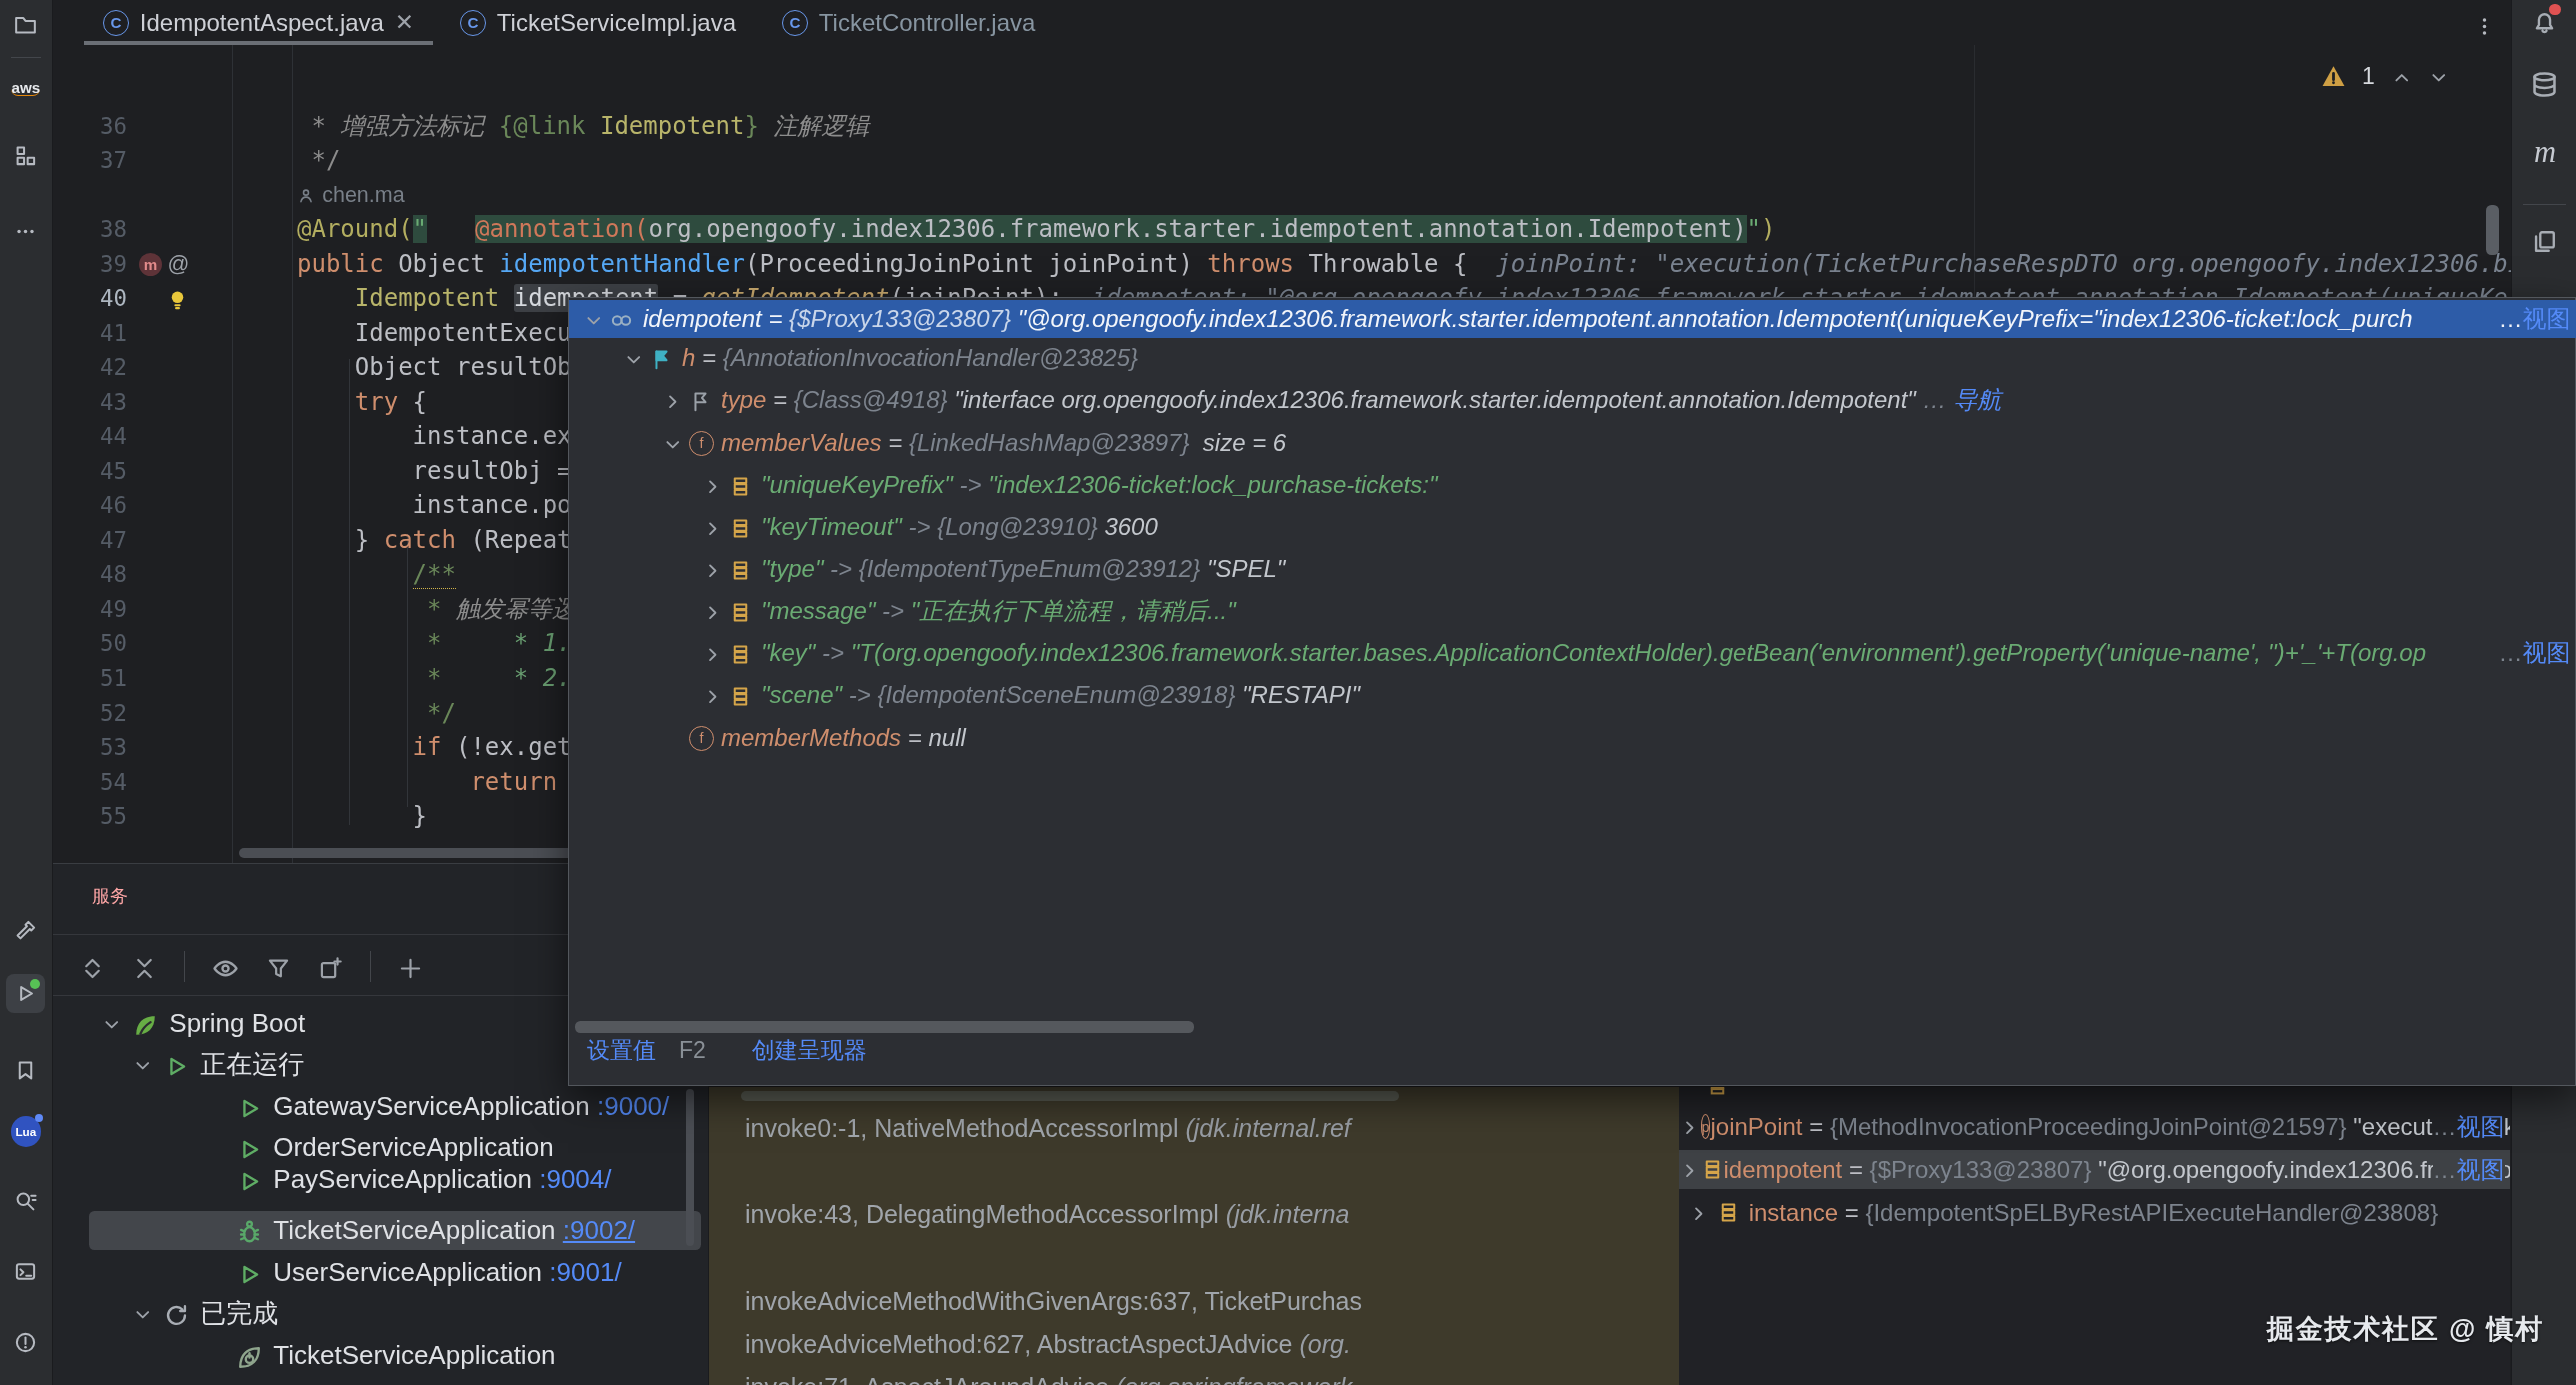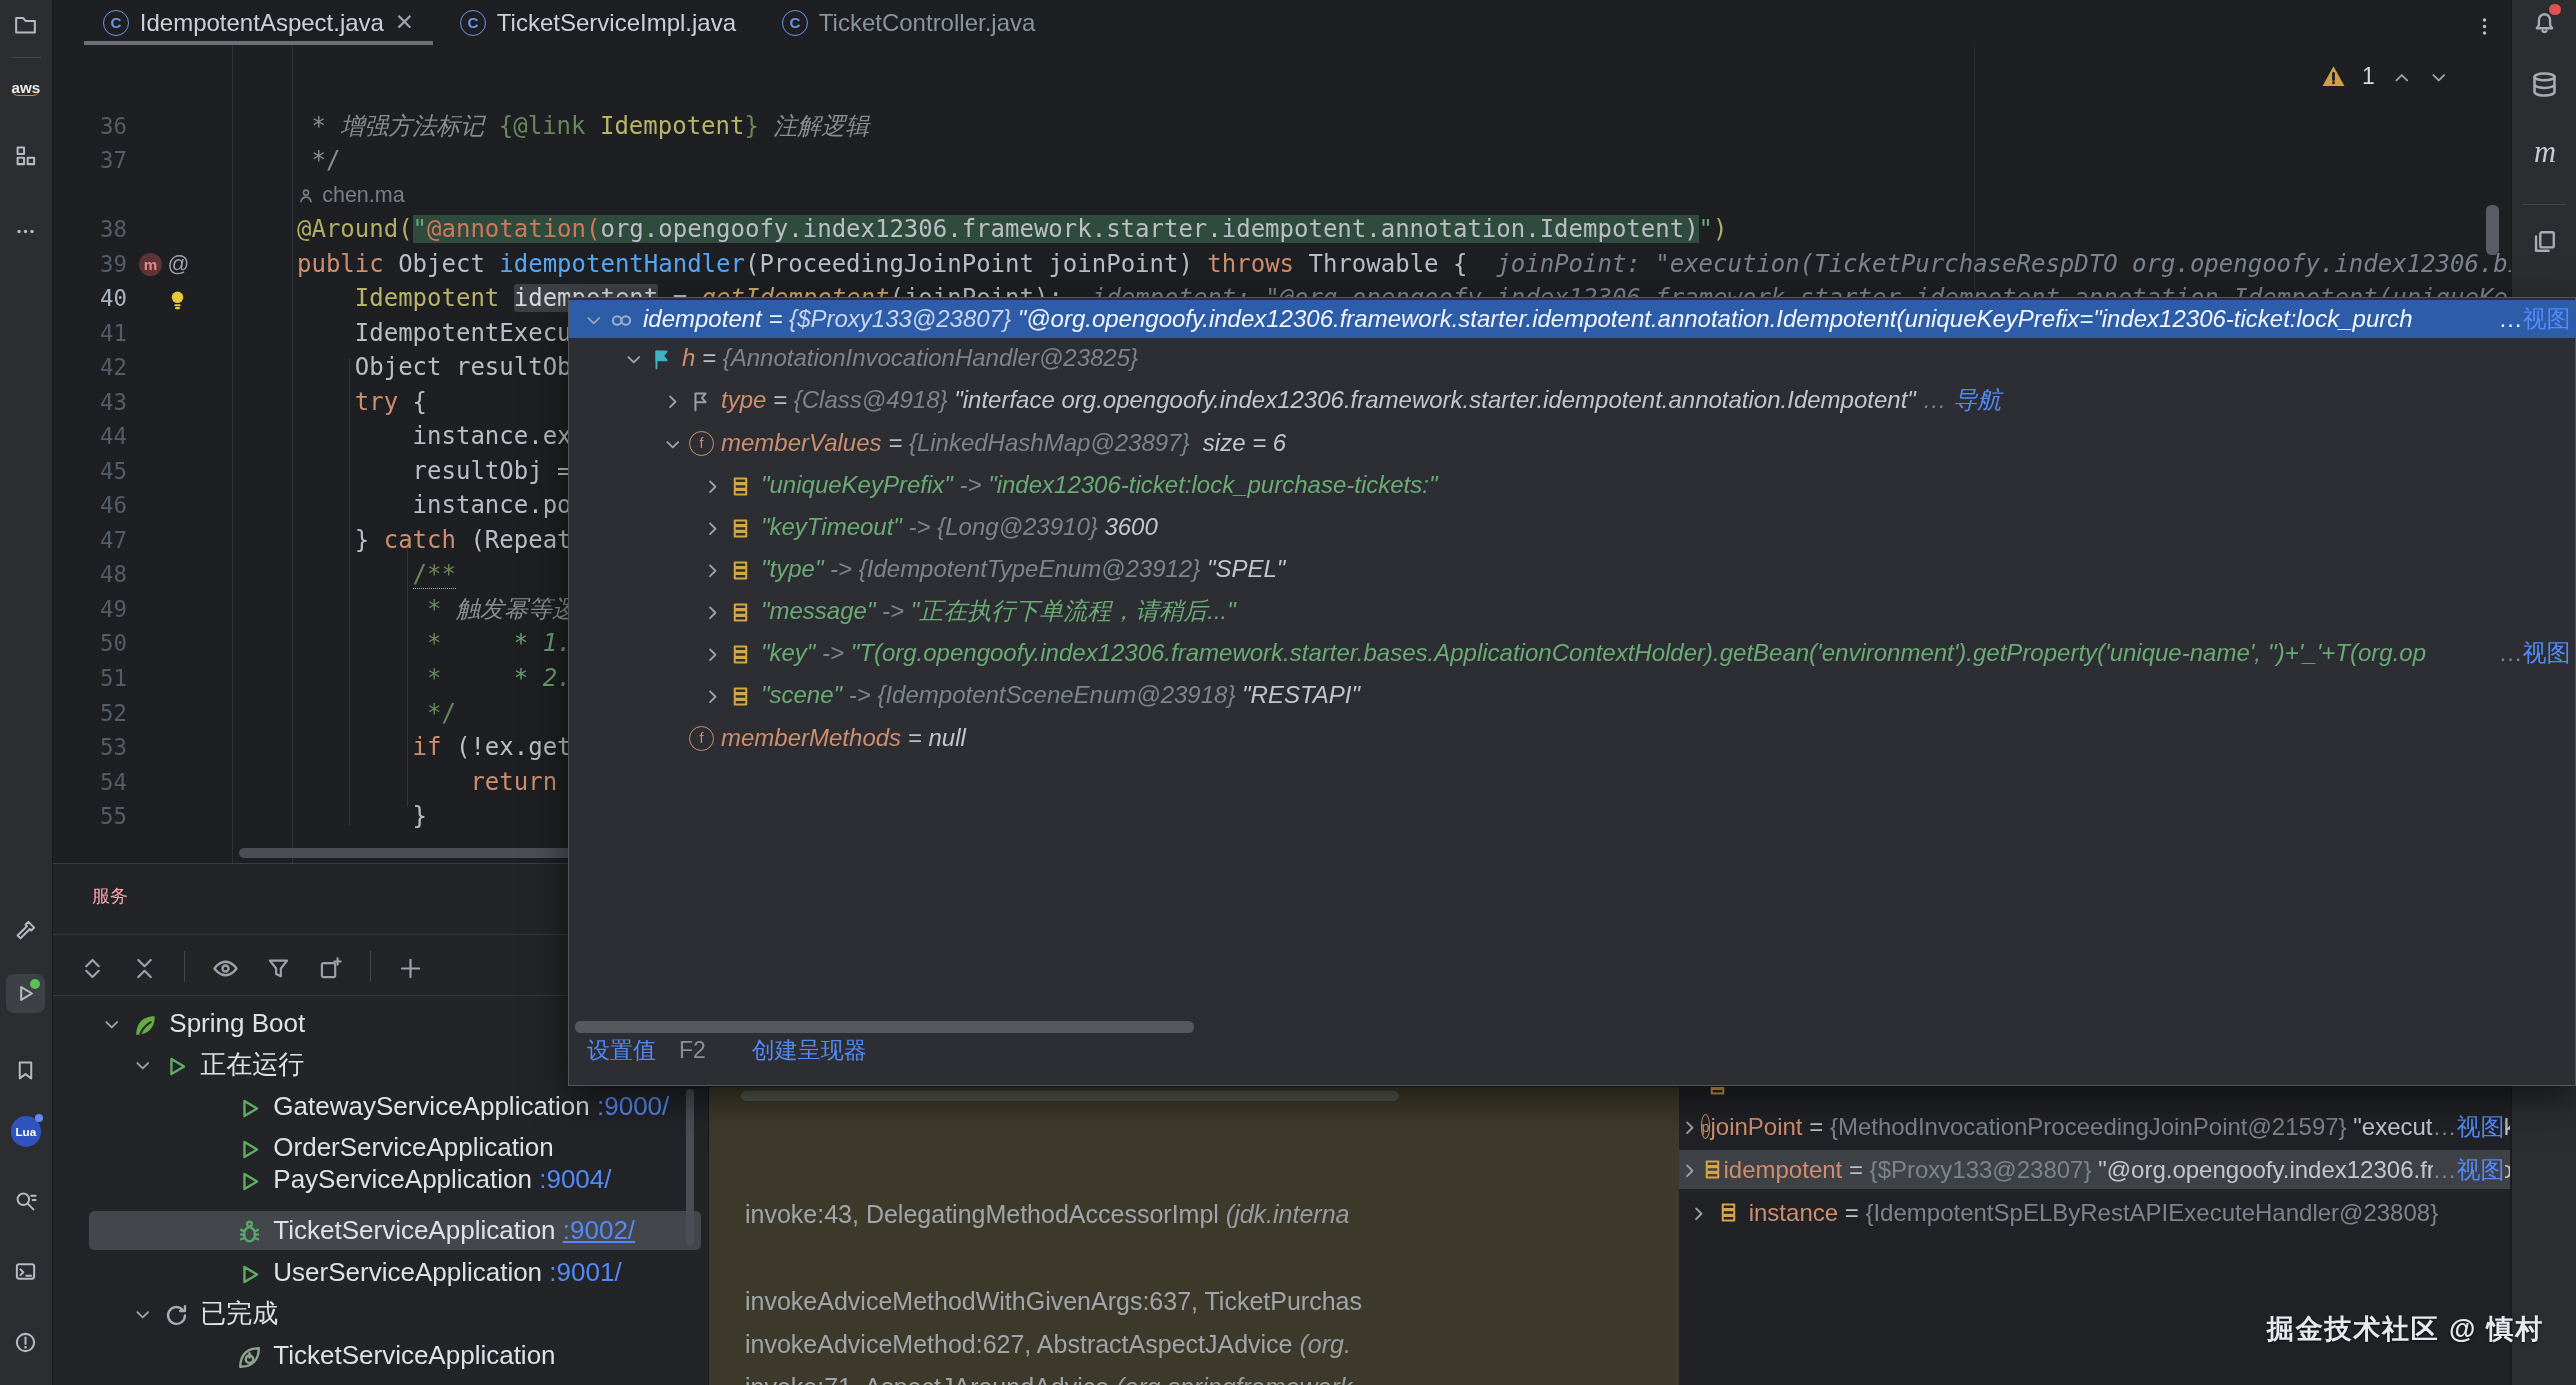--- a/index.html
+++ b/index.html
@@ -30,21 +30,21 @@
   .m-txt{font-size:30.5px;font-style:italic;color:#c6cad1;font-family:"Liberation Serif",serif;}
   
   #editor{left:53px;top:45px;width:2458px;height:818px;background:#1e1f22;overflow:hidden;
           font-family:"DejaVu Sans Mono",monospace;font-size:24px;}
   #editor .vline{position:absolute;width:0.9px;background:#2e3136;top:0;height:818px;}
   .crow{position:absolute;left:0;width:2458px;height:35px;line-height:35px;white-space:pre;}
   .lnum{position:absolute;left:0;width:74px;text-align:right;color:#555c66;font-size:22.4px;}
   .lnum.cur{color:#adb6c0;}
   .gslot{position:absolute;left:86px;width:143px;height:35px;display:flex;align-items:center;gap:5.4px;}
   .ctext{position:absolute;left:244px;white-space:pre;}
-  .kw{color:#cf8e6d;} .kw2{color:#d0785a;} .txt{color:#bcbec4;} .str{color:#6aab73;}
+  .kw{color:#cf8e6d;} .kw2{color:#d0785a;margin-left:48px;} .txt{color:#bcbec4;} .str{color:#6aab73;}
   .ann{color:#b3ae60;} .annb{color:#b8b46a;} .mth{color:#56a8f5;}
   .smth{color:#c9a96e;font-style:italic;}
   .doc{color:#6a8759;} .doc2{color:#699e71;font-style:italic;}
   .docw{color:#6a8759;border-bottom:1.8px dotted #d3b54a;}
   .cmt{color:#8c8c8c;} .cmti{color:#8c8c8c;font-style:italic;}
   .hint{color:#7a8390;font-style:italic;}
   .hl{background:#2e4b3e;} .box{background:#3d4045;border-radius:2.7px;color:#d6d9de;}
   .mcirc{width:23px;height:23px;border-radius:50%;background:#5e3338;color:#e38b8b;font-size:15.2px;font-weight:bold;display:flex;align-items:center;justify-content:center;font-family:"Liberation Sans",sans-serif;}
   .atg{color:#9da2a9;font-size:21.5px;font-family:"Liberation Sans",sans-serif;}
   .author{color:#787f88;font-size:21.5px;font-family:"Liberation Sans",sans-serif;display:flex;align-items:center;gap:7.2px;}
@@ -367,20 +367,21 @@
                 <path d="M13.5 2.5C6.5 2.5 2.5 6.5 2.5 13.5 9.5 13.5 13.5 9.5 13.5 2.5z"></path>
                 <path d="M8 5.5v2.5"></path>
                 <circle cx="8" cy="9" r="2.2"></circle>
               </svg></span></span><span>TicketServiceApplication</span></div>
       </div>
     <div class="sb" style="left:633px;top:225px;width:8px;height:157px"></div>
   </div>
 
   <div id="frames" class="abs">
     <div class="sb" style="left:32px;top:3.6px;width:658px;height:10.8px;background:#55584f"></div>
+  <div class="frow" style="top:22.4px"><span>invoke0:-1, NativeMethodAccessorImpl </span><i>(jdk.internal.ref</i></div>
       <div class="frow" style="top:108px"><span>invoke:43, DelegatingMethodAccessorImpl </span><i>(jdk.interna</i></div>
       <div class="frow" style="top:195px"><span>invokeAdviceMethodWithGivenArgs:637, TicketPurchas</span><i></i></div>
       <div class="frow" style="top:238px"><span>invokeAdviceMethod:627, AbstractAspectJAdvice </span><i>(org.</i></div>
       <div class="frow" style="top:281px"><span>invoke:71, AspectJAroundAdvice </span><i>(org.springframework</i></div>
     </div>
 
   <div id="vars" class="abs">
     <span class="icn" style="position:absolute;left:27px;top:-12.6px">
       <svg width="23" height="23" viewBox="0 0 16 16" fill="none" stroke="#d5a54a" stroke-width="1.4">
           <rect x="4" y="2.5" width="8" height="3"></rect>

